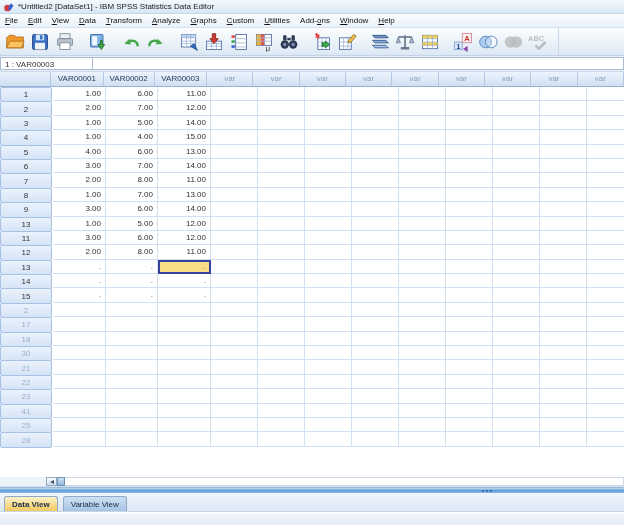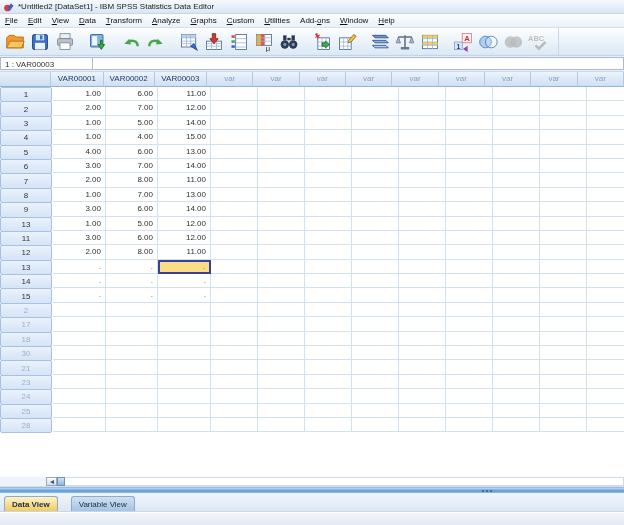--- a/index.html
+++ b/index.html
@@ -66,21 +66,21 @@
     border:1px solid #6f93b8;}
   .hs-track{flex:1;height:9px;box-sizing:border-box;background:#fff;border:1px solid #cdd9e7;border-left:none;}
 
   
   .splitter{height:6px;position:relative;background:linear-gradient(#c3dcf3,#5d9ad7 55%,#8fbbe6);
     border-top:1px solid #9cbcdd;box-sizing:border-box;}
   .splitter .grip{position:absolute;left:482px;top:1.5px;display:flex;gap:2px;}
   .splitter .grip i{width:2px;height:2px;background:#2e5d93;border-radius:50%;}
 
   
-  .tabsrow{height:19px;box-sizing:border-box;display:flex;align-items:flex-end;gap:13px;padding:0 0 0 4px;
+  .tabsrow{height:19px;box-sizing:border-box;display:flex;align-items:flex-end;gap:5px;padding:0 0 0 4px;
     background:linear-gradient(#f0f5fb,#dde8f4);border-bottom:1px solid #c7d5e5;}
   .tab{font-size:8px;box-sizing:border-box;padding:3px 7px 2px 7px;border:1px solid #8ea9c9;border-bottom:none;
     border-radius:3px 3px 0 0;color:#20304a;}
   .tab.active{background:linear-gradient(#fdf2c8,#f2cb61);font-weight:bold;}
   .tab.inactive{background:linear-gradient(#cfe0f2,#a6c4e5);}
 
   
   .statusbar{height:13px;box-sizing:border-box;background:linear-gradient(#f2f5fa,#e4ebf4);
     border-top:1px solid #fff;font-size:8px;color:#445;}
 </style>
@@ -582,36 +582,51 @@
         <div class="cell" style="width: 47px;"></div>
         <div class="cell" style="width: 47px;"></div>
         <div class="cell" style="width: 47px;"></div>
         <div class="cell" style="width: 47px;"></div>
         <div class="cell" style="width: 47px;"></div>
         <div class="cell" style="width: 47px;"></div>
         <div class="cell" style="width: 47px;"></div>
         <div class="cell" style="width: 47px;"></div>
       </div>
       <div class="grow">
+        <div class="rownum ghost">22</div>
+        <div class="cell" style="width: 53px;"></div>
+        <div class="cell" style="width: 52px;"></div>
+        <div class="cell" style="width: 53px;"></div>
+        <div class="cell" style="width: 47px;"></div>
+        <div class="cell" style="width: 47px;"></div>
+        <div class="cell" style="width: 47px;"></div>
+        <div class="cell" style="width: 47px;"></div>
+        <div class="cell" style="width: 47px;"></div>
+        <div class="cell" style="width: 47px;"></div>
+        <div class="cell" style="width: 47px;"></div>
+        <div class="cell" style="width: 47px;"></div>
+        <div class="cell" style="width: 47px;"></div>
+      </div>
+      <div class="grow">
         <div class="rownum ghost">23</div>
         <div class="cell" style="width: 53px;"></div>
         <div class="cell" style="width: 52px;"></div>
         <div class="cell" style="width: 53px;"></div>
         <div class="cell" style="width: 47px;"></div>
         <div class="cell" style="width: 47px;"></div>
         <div class="cell" style="width: 47px;"></div>
         <div class="cell" style="width: 47px;"></div>
         <div class="cell" style="width: 47px;"></div>
         <div class="cell" style="width: 47px;"></div>
         <div class="cell" style="width: 47px;"></div>
         <div class="cell" style="width: 47px;"></div>
         <div class="cell" style="width: 47px;"></div>
       </div>
       <div class="grow">
-        <div class="rownum ghost">24</div>
+        <div class="rownum ghost">41</div>
         <div class="cell" style="width: 53px;"></div>
         <div class="cell" style="width: 52px;"></div>
         <div class="cell" style="width: 53px;"></div>
         <div class="cell" style="width: 47px;"></div>
         <div class="cell" style="width: 47px;"></div>
         <div class="cell" style="width: 47px;"></div>
         <div class="cell" style="width: 47px;"></div>
         <div class="cell" style="width: 47px;"></div>
         <div class="cell" style="width: 47px;"></div>
         <div class="cell" style="width: 47px;"></div>

